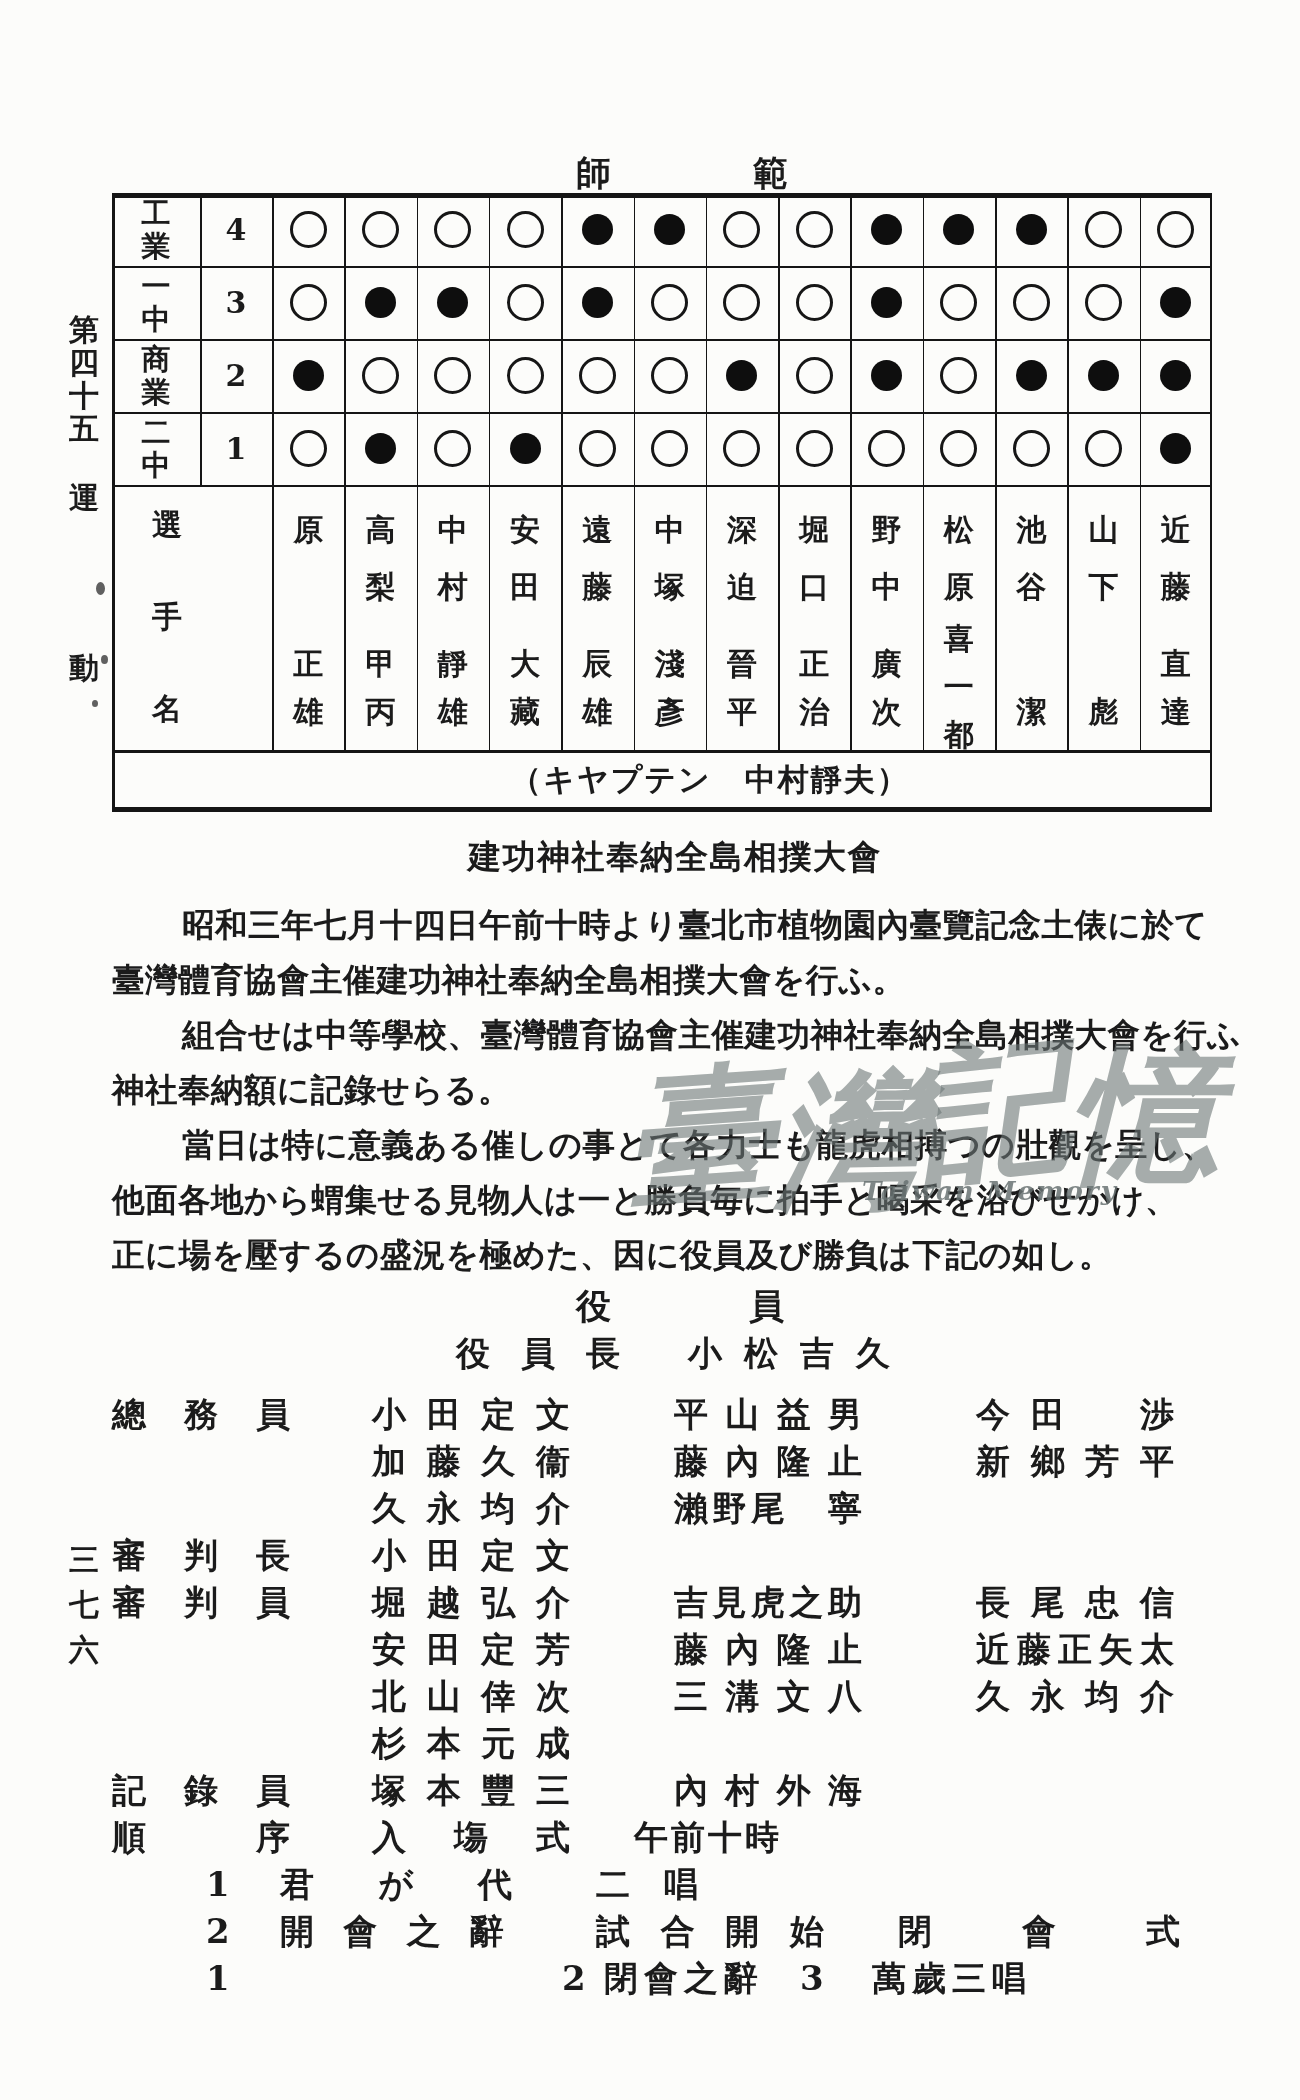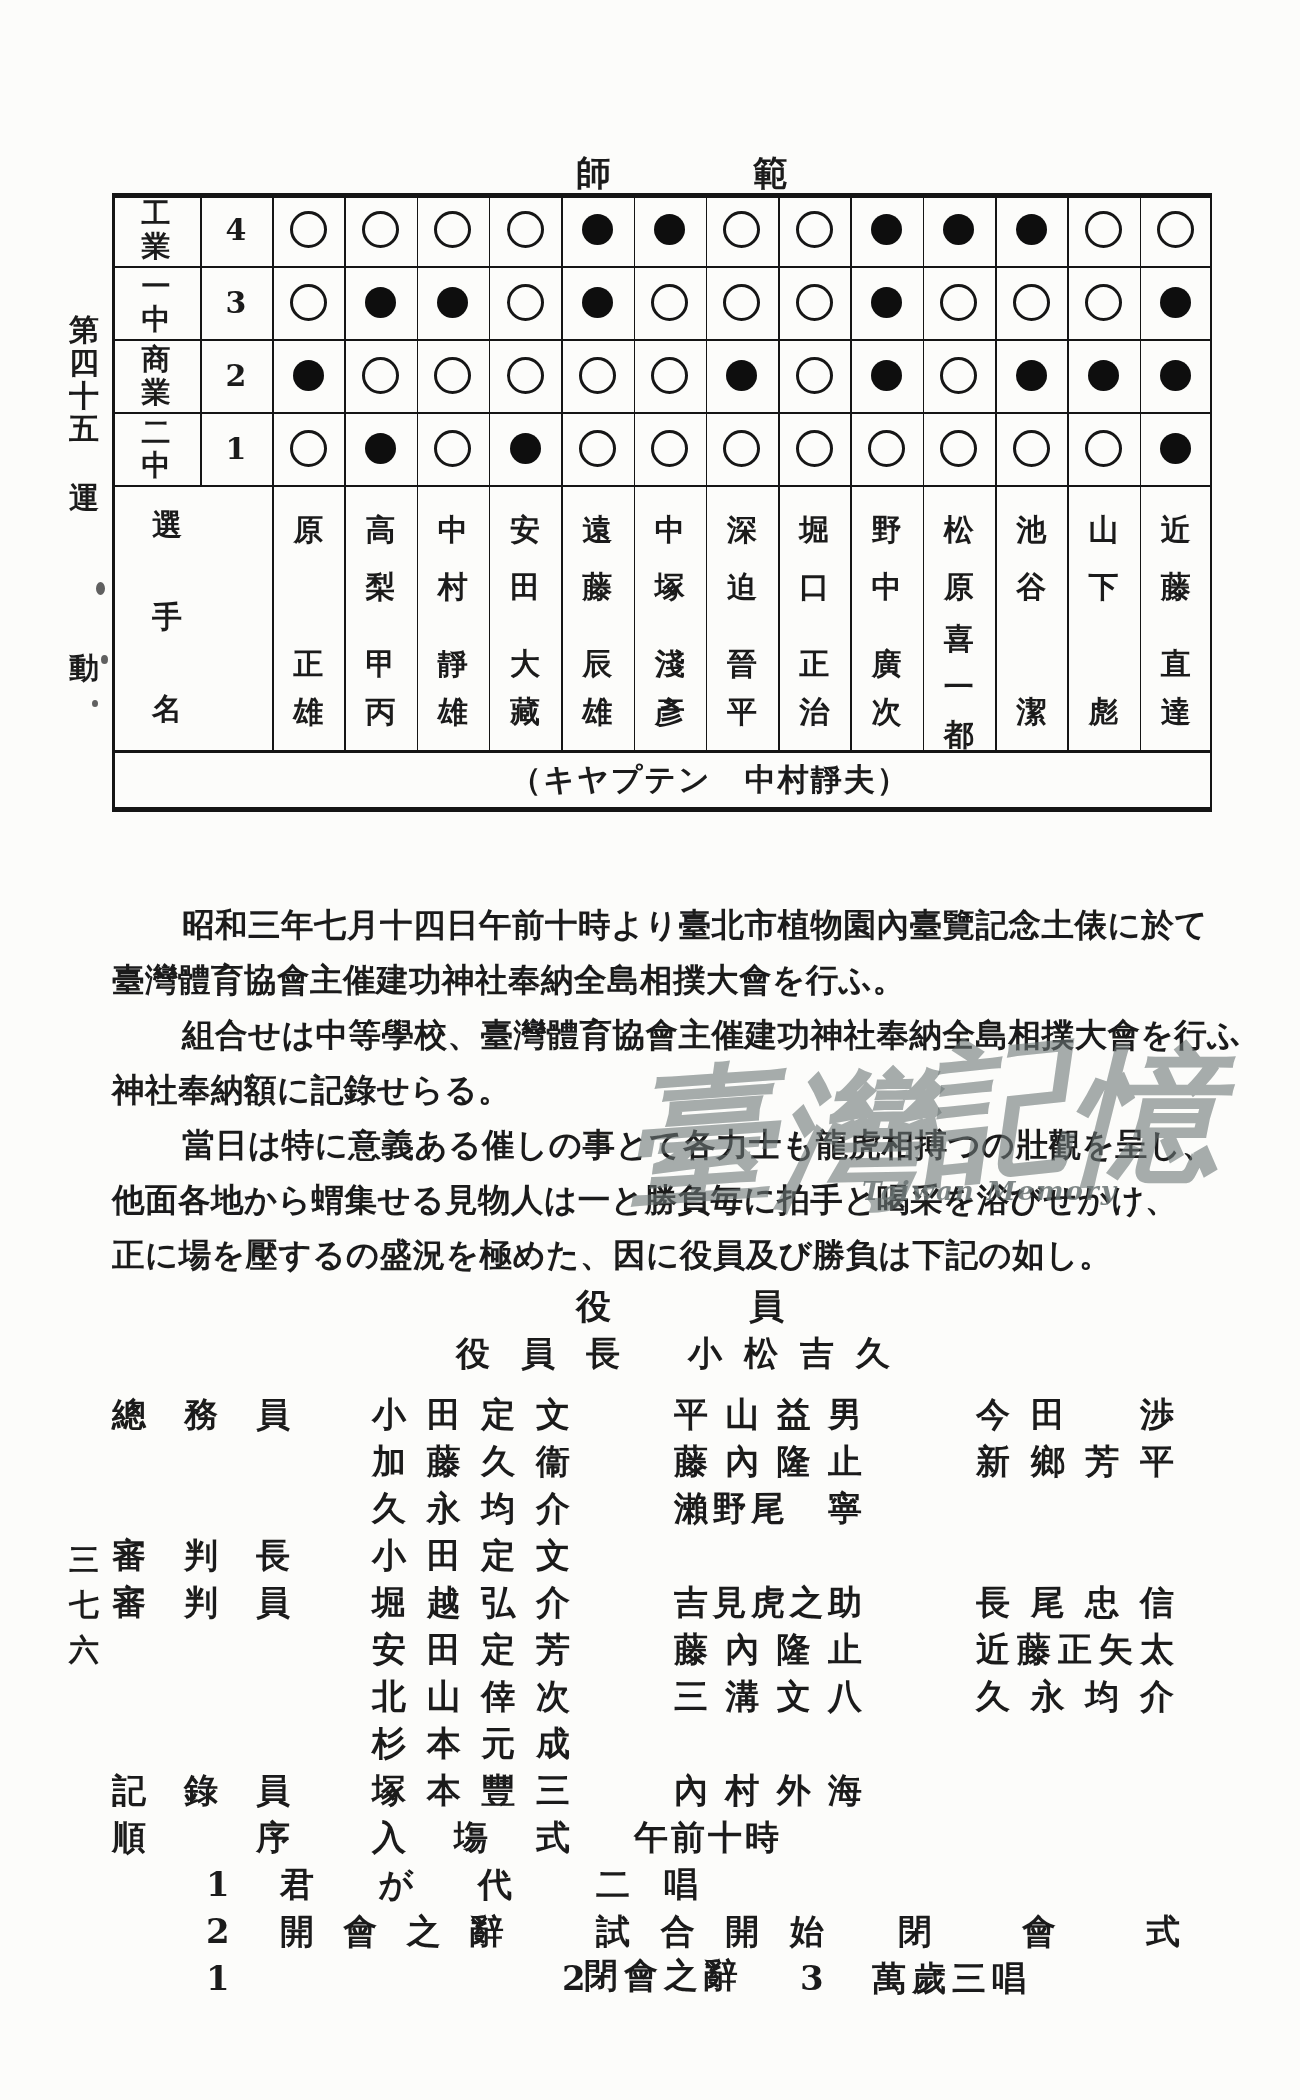--- a/index.html
+++ b/index.html
@@ -50,21 +50,21 @@
   .sl-name3{left:976px; width:198px;}
   .sl-time{left:634px; letter-spacing:3px;}
   .sl-num-a{left:206px; width:34px; justify-content:center;}
   .sl-prog-a{left:280px; width:232px;}
   .sl-prog-b{left:596px; width:102px;}
   .sl-prog-c{left:280px; width:224px;}
   .sl-prog-d{left:596px; width:228px;}
   .sl-prog-e{left:898px; width:282px;}
   .sl-prog-f{left:276px; letter-spacing:4px;}
   .sl-num-b{left:562px; width:34px; justify-content:center;}
-  .sl-prog-g{left:584px; letter-spacing:6px;font-family:Liberation Mono, monospace;}
+  .sl-prog-g{left:604px; letter-spacing:6px;}
   .sl-num-c{left:800px; width:34px; justify-content:center;}
   .sl-prog-h{left:872px; letter-spacing:6px;}
   
   .margin-char{position:absolute; left:66px; width:36px; text-align:center; font-size:30px; font-weight:700;}
   #watermark{position:absolute; left:625px; top:1035px; width:580px; height:190px; transform:rotate(-4deg);
     display:flex; justify-content:space-between; pointer-events:none;}
   #watermark span{font-size:148px; font-weight:700; font-style:italic; color:rgba(108,118,118,0.60); line-height:170px;}
   #watermark span:nth-child(2){transform:translateY(16px) rotate(3deg);}
   #watermark span:nth-child(3){transform:translateY(-6px) rotate(-2deg);}
   #watermark span:nth-child(4){transform:translateY(10px) rotate(4deg);}
@@ -435,20 +435,21 @@
           <div>藤</div>
         </div>
         <div class="giv">
           <div>直</div>
           <div>達</div>
         </div>
       </div>
       <div id="captain-row">（キヤプテン　中村靜夫）</div>
     </div>
 
+  <div id="article-title">建功神社奉納全島相撲大會</div>
   <div id="article-lines">
       <div class="article-line indent" style="top: 897px;">昭和三年七月十四日午前十時より臺北市植物園內臺覽記念土俵に於て</div>
       <div class="article-line" style="top: 952px;">臺灣體育協會主催建功神社奉納全島相撲大會を行ふ。</div>
       <div class="article-line indent" style="top: 1007px;">組合せは中等學校、臺灣體育協會主催建功神社奉納全島相撲大會を行ふ</div>
       <div class="article-line" style="top: 1062px;">神社奉納額に記錄せらる。</div>
       <div class="article-line indent" style="top: 1117px;">當日は特に意義ある催しの事とて各力士も龍虎相搏つの壯觀を呈し、</div>
       <div class="article-line" style="top: 1172px;">他面各地から蝟集せる見物人は一と勝負毎に拍手と喝采を浴びせかけ、</div>
       <div class="article-line" style="top: 1227px;">正に場を壓するの盛況を極めた、因に役員及び勝負は下記の如し。</div>
     </div>
 

